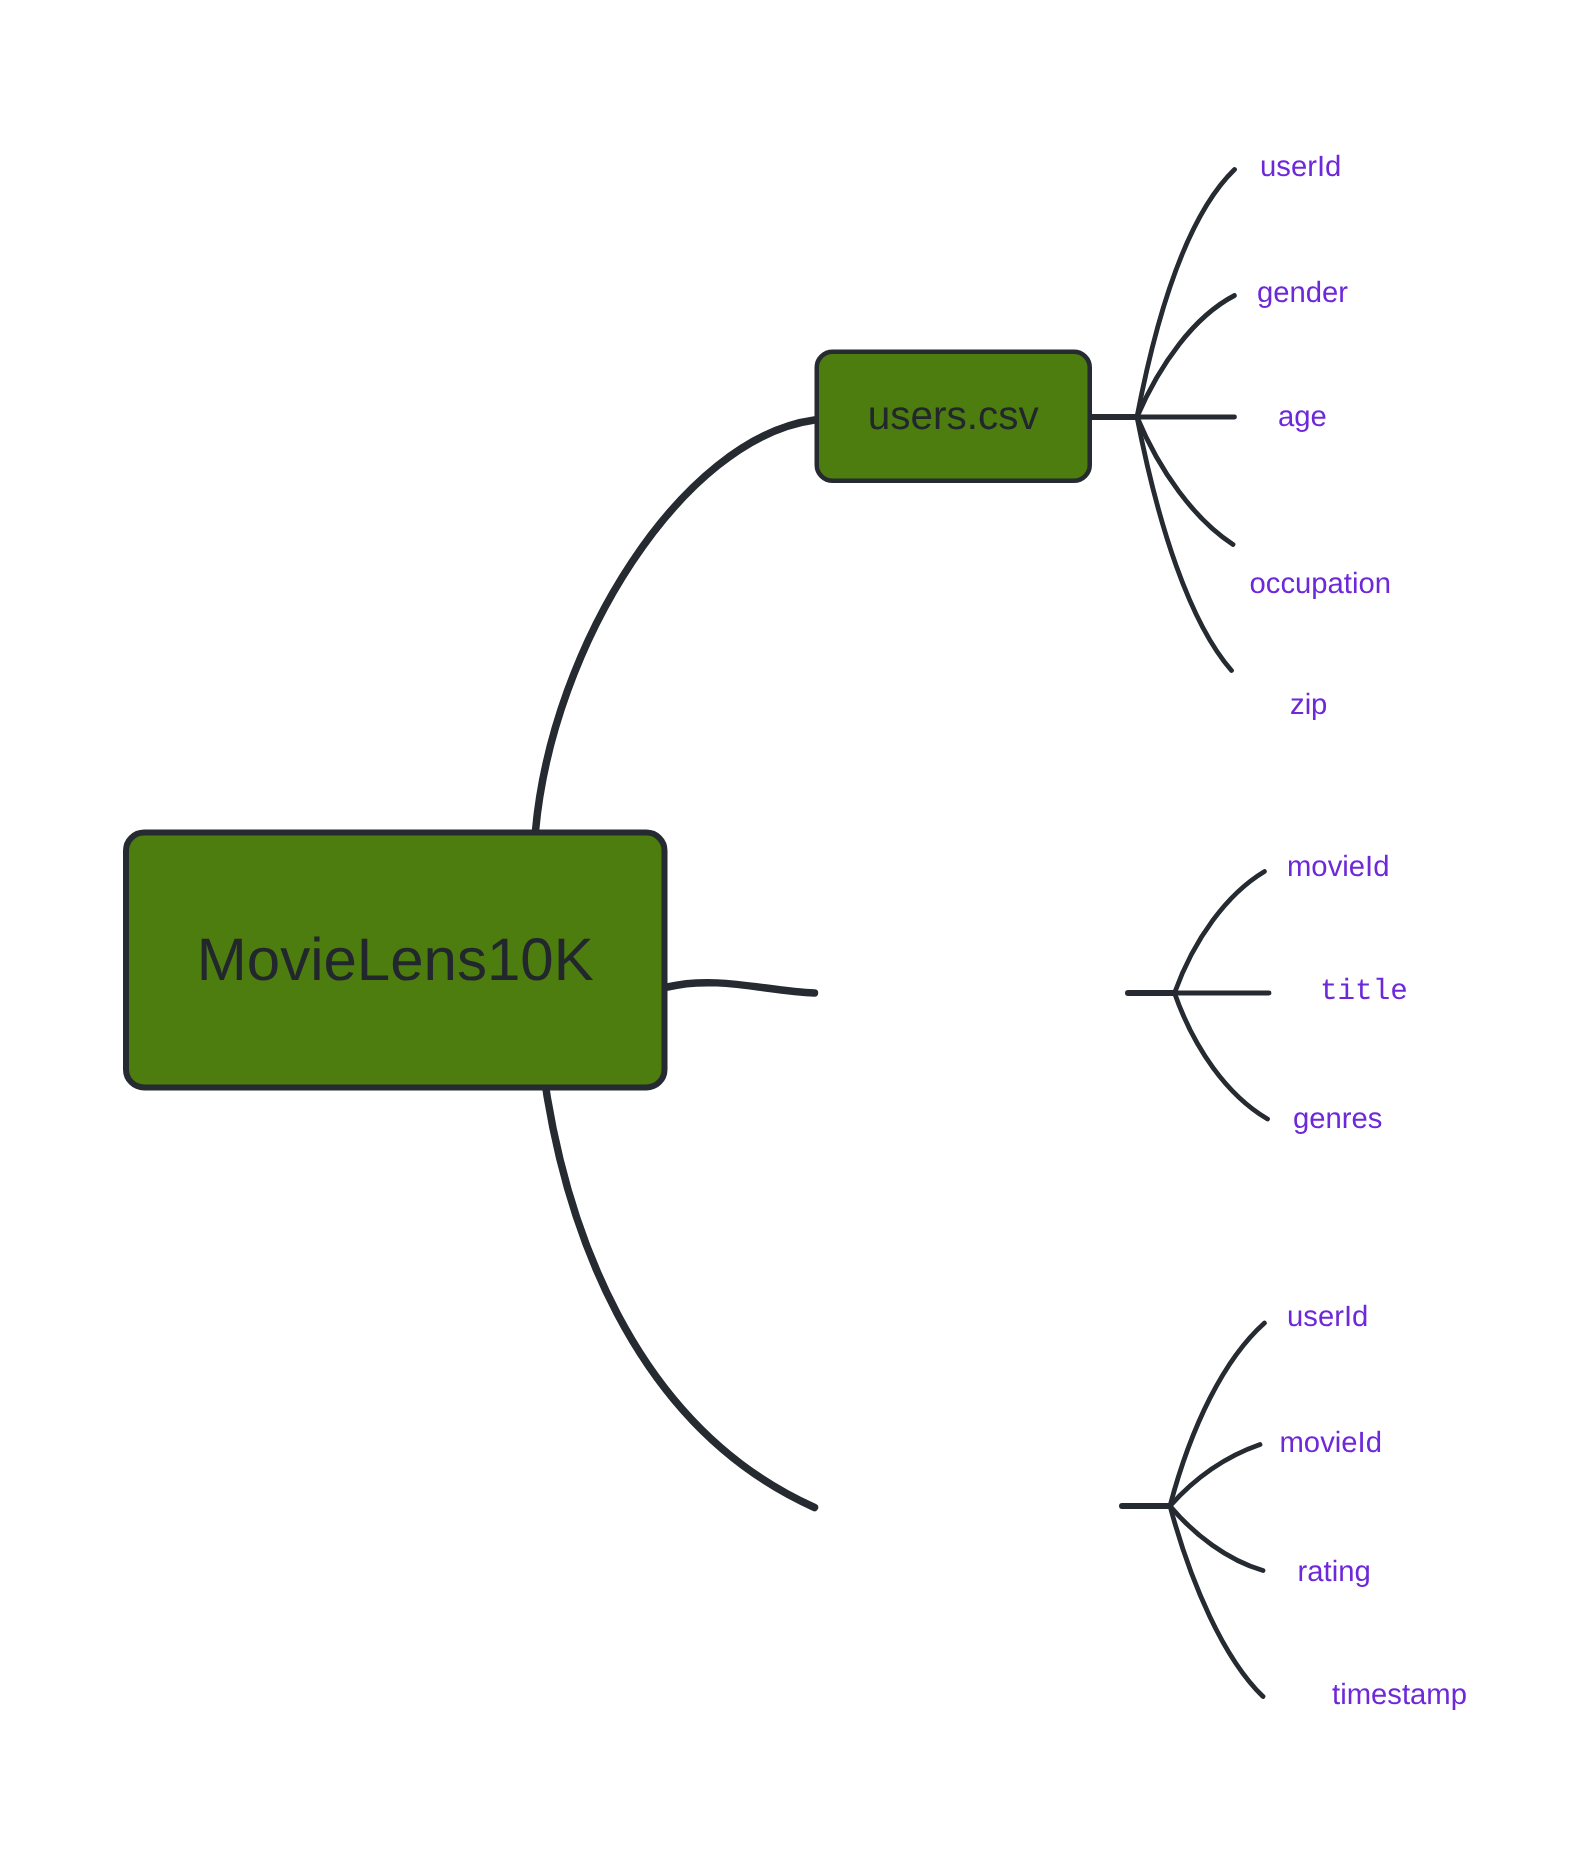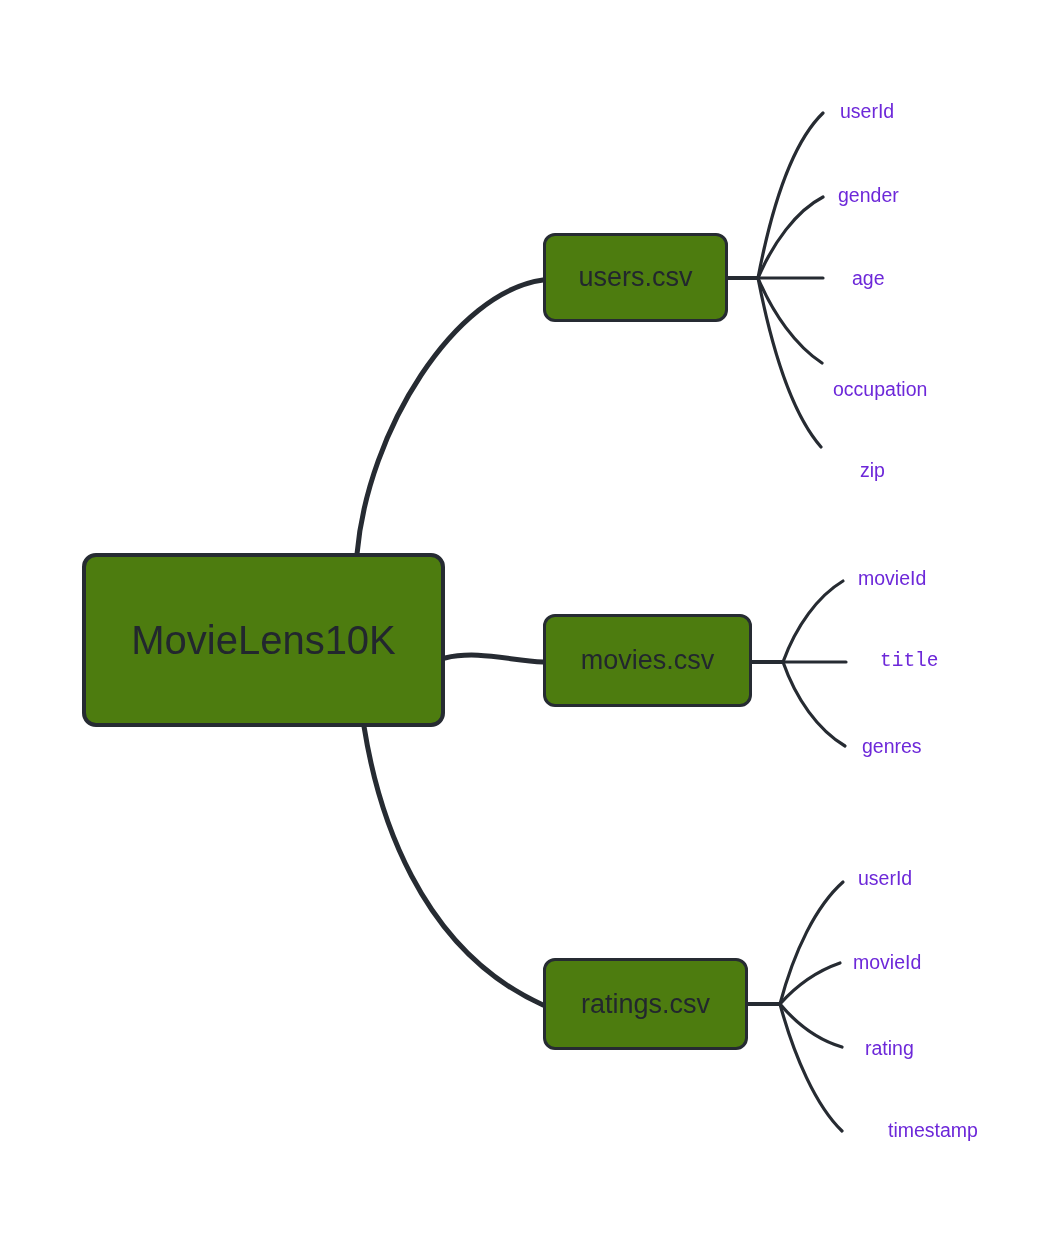--- a/index.html
+++ b/index.html
@@ -111,27 +111,21 @@
   </svg>
 
   <div class="node node-root">
     <span>MovieLens10K</span>
   </div>
 
   <div class="node node-users">
     <span>users.csv</span>
   </div>
 
-  <div class="node node-movies">
-    <span>movies.csv</span>
-  </div>
 
-  <div class="node node-ratings">
-    <span>ratings.csv</span>
-  </div>
 
   <div class="leaf" style="left:840px; top:99px;">userId</div>
   <div class="leaf" style="left:838px; top:183px;">gender</div>
   <div class="leaf" style="left:852px; top:266px;">age</div>
   <div class="leaf" style="left:833px; top:342px;margin-top:35px;">occupation</div>
   <div class="leaf" style="left:860px; top:434px;margin-top:24px;">zip</div>
 
   <div class="leaf" style="left:858px; top:566px;">movieId</div>
   <div class="leaf" style="left:880px; top:649px;font-family:Liberation Mono, monospace;">title</div>
   <div class="leaf" style="left:862px; top:734px;">genres</div>

